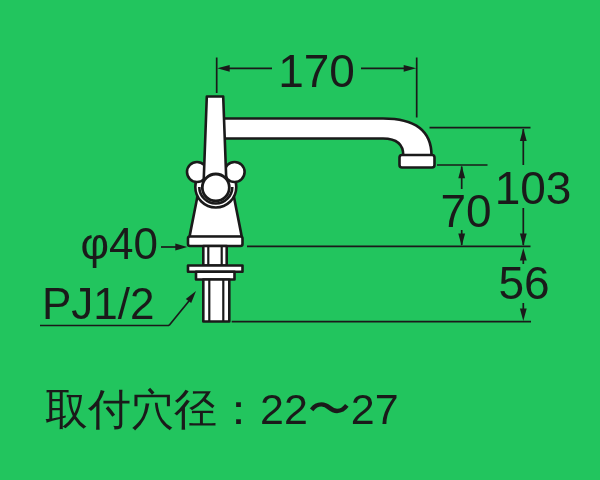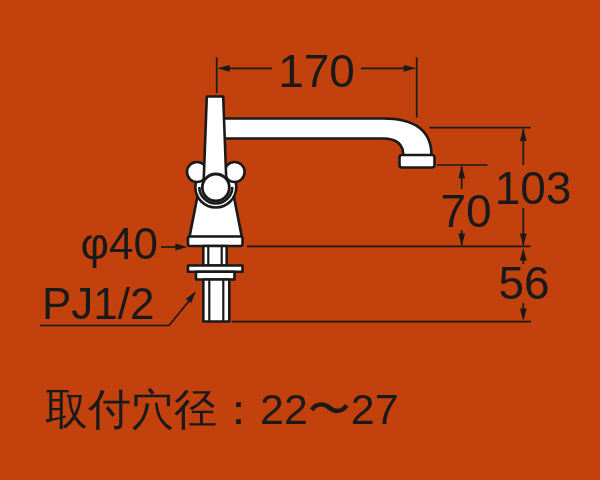--- a/index.html
+++ b/index.html
@@ -1,16 +1,16 @@
 <!DOCTYPE html>
 <html><head>
 <meta charset="utf-8">
 <style>
   html,body{margin:0;padding:0;background:#ffffff;}
-  .stage{position:relative;width:600px;height:480px;background:#c2410c;overflow:hidden;}
+  .stage{position:relative;width:600px;height:480px;background:#22c55e;overflow:hidden;}
   svg{display:block;}
   
   .ol   {fill:#ffffff;stroke:#1a1a1a;stroke-width:2.6;stroke-linejoin:round;}
   .ol-n {fill:none;stroke:#1a1a1a;stroke-width:2.6;stroke-linejoin:round;}
   .thin {fill:none;stroke:#1a1a1a;stroke-width:2.2;}
   
   .dl {fill:none;stroke:#1a1a1a;stroke-width:1.7;}
   .ah {fill:#1a1a1a;stroke:none;}
   text{fill:#1a1a1a;font-family:"Liberation Sans","DejaVu Sans",sans-serif;}
   .dim {font-size:46px;text-anchor:middle;}

